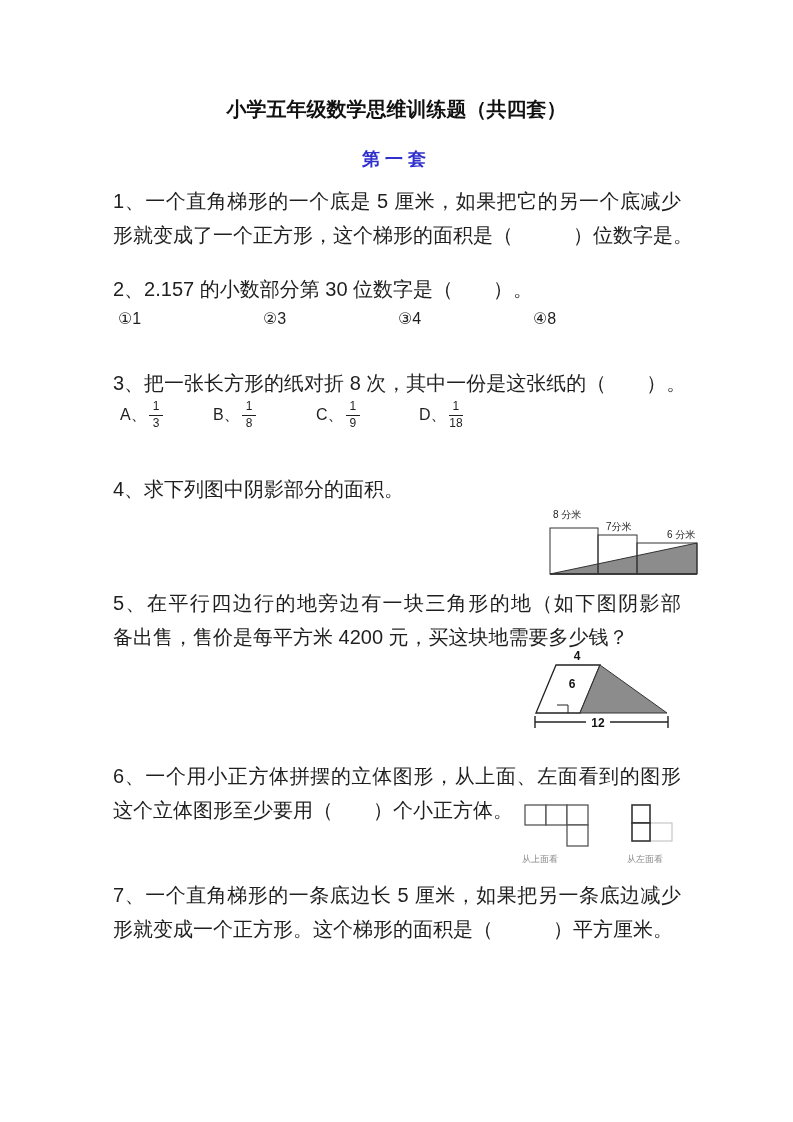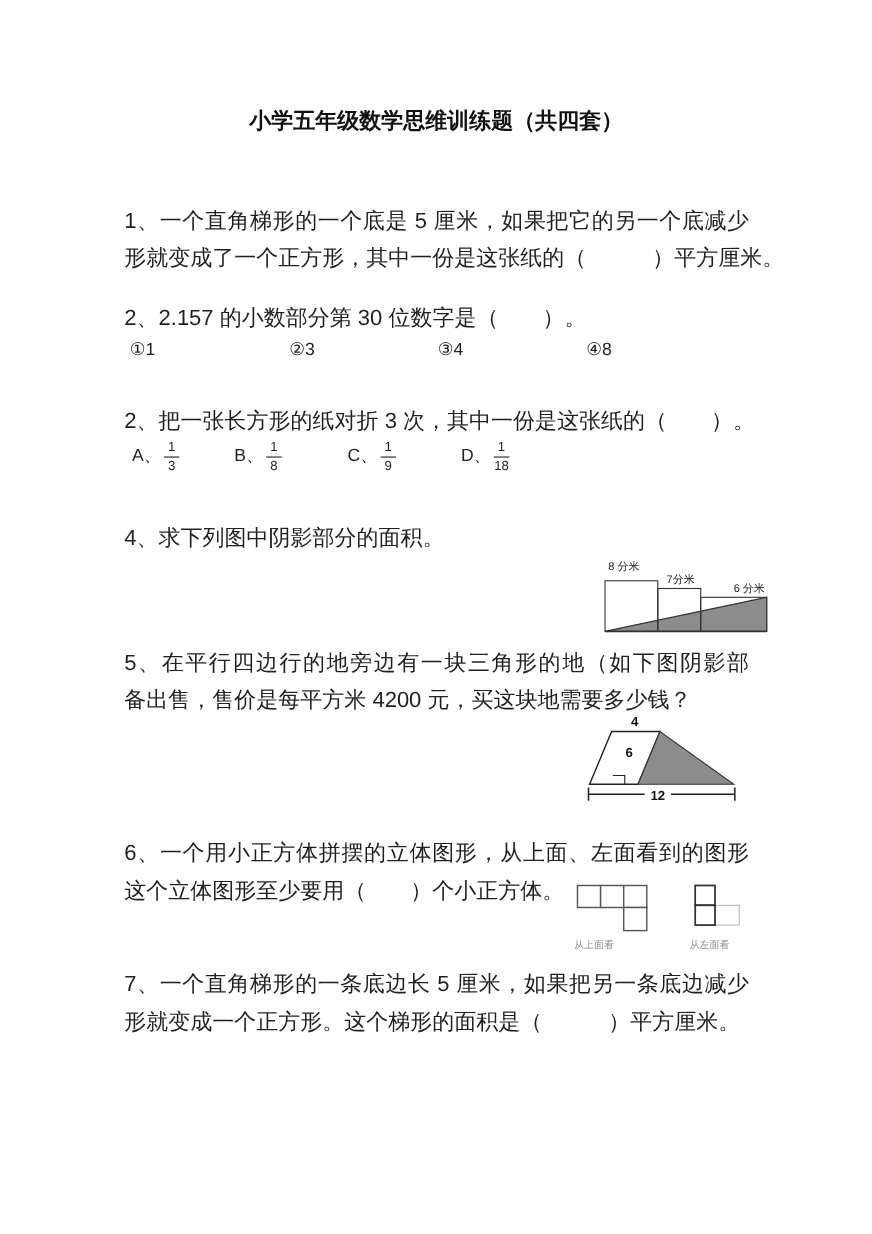--- a/index.html
+++ b/index.html
@@ -33,38 +33,39 @@
   .figlabel { font-size:10px; fill:#222; }
   .viewlabel { font-size:9px; fill:#8a8a8a; }
   .numlabel { font-size:12px; fill:#111; font-weight:bold; }
 </style>
 </head>
 <body>
 
 <div class="page">
 
   <div class="title">小学五年级数学思维训练题（共四套）</div>
+  <div class="subtitle">第一套</div>
 
   <div class="q" style="top:184px">
     <span class="line fill">1、一个直角梯形的一个底是 5 厘米，如果把它的另一个底减少 2 厘米，这个梯</span>
-    <span class="line">形就变成了一个正方形，其中一份是这张纸的（　　　）平方厘米。</span>
+    <span class="line">形就变成了一个正方形，这个梯形的面积是（　　　）位数字是。</span>
   </div>
 
   <div class="q" style="top:272px">
     <span class="line">2、2.157 的小数部分第 30 位数字是（　　）。</span>
   </div>
   <div class="optrow" style="top:308px">
     <span class="opt" style="left:5px">①1</span>
     <span class="opt" style="left:150px">②3</span>
     <span class="opt" style="left:285px">③4</span>
     <span class="opt" style="left:420px">④8</span>
   </div>
 
   <div class="q" style="top:366px">
-    <span class="line">2、把一张长方形的纸对折 3 次，其中一份是这张纸的（　　）。</span>
+    <span class="line">3、把一张长方形的纸对折 8 次，其中一份是这张纸的（　　）。</span>
   </div>
   <div class="optrow" style="top:400px">
     <span class="opt fracopt" style="left:7px">
       <span class="lab">A、</span>
       <span class="frac">
         <span class="num">1</span>
         <span class="den">3</span>
       </span>
     </span>
     <span class="opt fracopt" style="left:100px">

